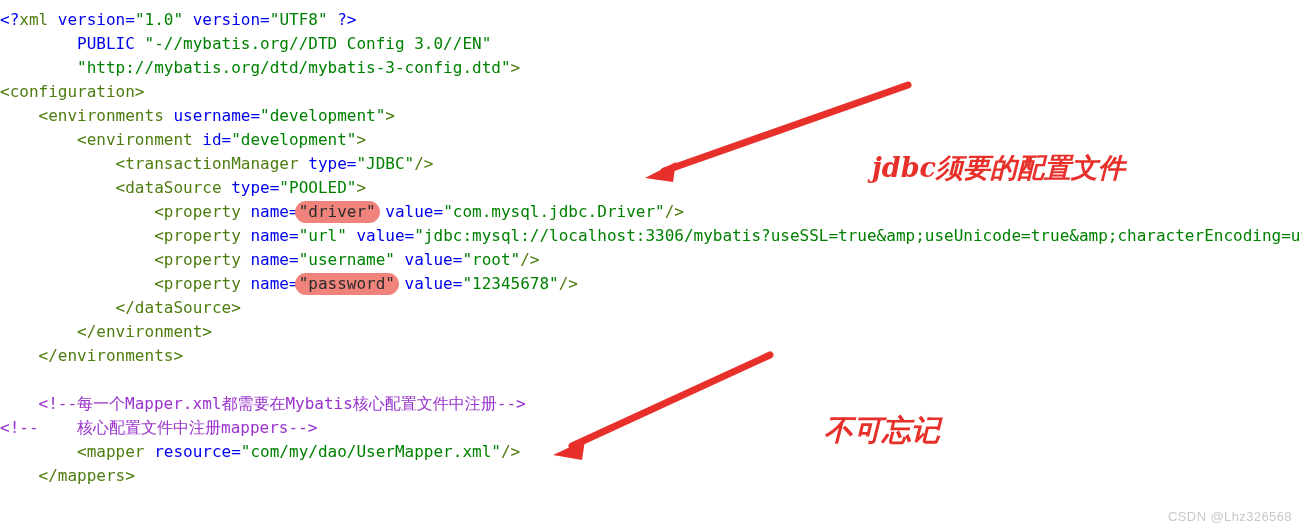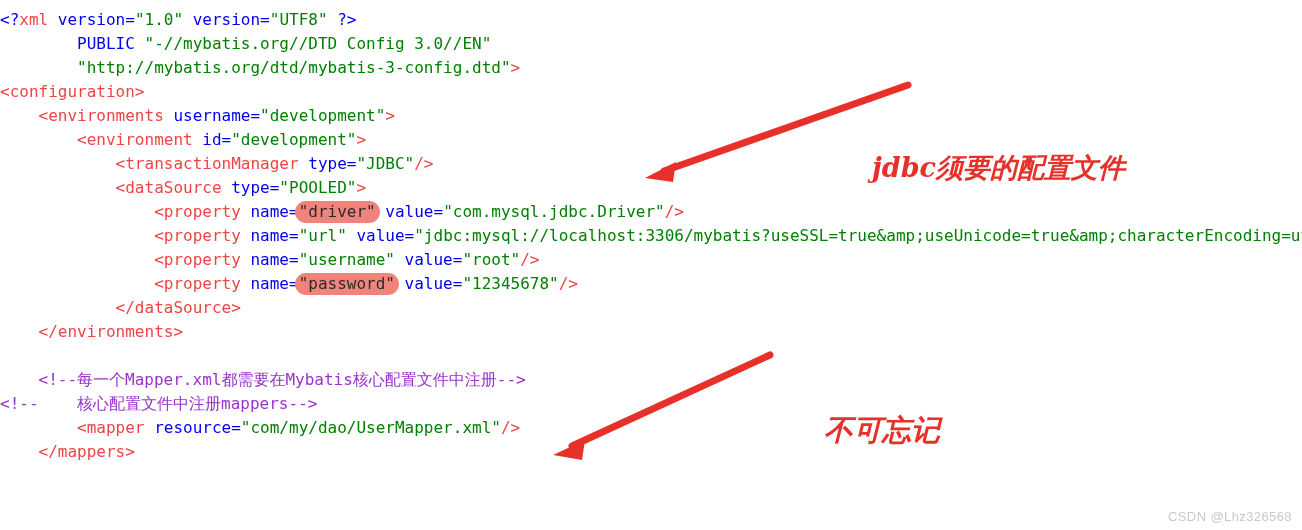--- a/index.html
+++ b/index.html
@@ -25,21 +25,21 @@
   }
   .line {
     position: relative;
     height: 24px;
     line-height: 24px;
     font-size: 16px;
     white-space: pre;
     letter-spacing: 0px;
     font-family: "DejaVu Sans Mono", monospace;
   }
-  .tag      { color: #ef4444; margin-top: 40px; }
+  .tag      { color: #4d7c0f; margin-top: 40px; }
   .attr     { color: #0000f0; }
   .val      { color: #008000; }
   .punct    { color: #0000f0; }
   .comment  { color: #9933cc; }
   .plain    { color: #000000; }
 
   .hl {
     background: #f0847c;
     border-radius: 11px;
     padding: 1px 4px 2px 4px;
@@ -112,20 +112,21 @@
     <div class="line"><span class="plain">                </span><span class="tag">&lt;property</span><span class="attr"> name=</span><span class="hl"><span class="val">"driver"</span></span><span class="attr"> value=</span><span class="val">"com.mysql.jdbc.Driver"</span><span class="tag">/&gt;</span></div>
 
     <div class="line"><span class="plain">                </span><span class="tag">&lt;property</span><span class="attr"> name=</span><span class="val">"url"</span><span class="attr"> value=</span><span class="val">"jdbc:mysql://localhost:3306/mybatis?useSSL=true&amp;amp;useUnicode=true&amp;amp;characterEncoding=utf-8"</span></div>
 
     <div class="line"><span class="plain">                </span><span class="tag">&lt;property</span><span class="attr"> name=</span><span class="val">"username"</span><span class="attr"> value=</span><span class="val">"root"</span><span class="tag">/&gt;</span></div>
 
     <div class="line"><span class="plain">                </span><span class="tag">&lt;property</span><span class="attr"> name=</span><span class="hl"><span class="val">"password"</span></span><span class="attr"> value=</span><span class="val">"12345678"</span><span class="tag">/&gt;</span></div>
 
     <div class="line"><span class="plain">            </span><span class="tag">&lt;/dataSource&gt;</span></div>
 
+    <div class="line"><span class="plain">        </span><span class="tag">&lt;/environment&gt;</span></div>
 
     <div class="line"><span class="plain">    </span><span class="tag">&lt;/environments&gt;</span></div>
 
     <div class="line"><span class="plain"> </span></div>
 
     <div class="line"><span class="plain">    </span><span class="comment">&lt;!--每一个Mapper.xml都需要在Mybatis核心配置文件中注册--&gt;</span></div>
 
     <div class="line"><span class="comment">&lt;!--    核心配置文件中注册mappers--&gt;</span></div>
 
 

